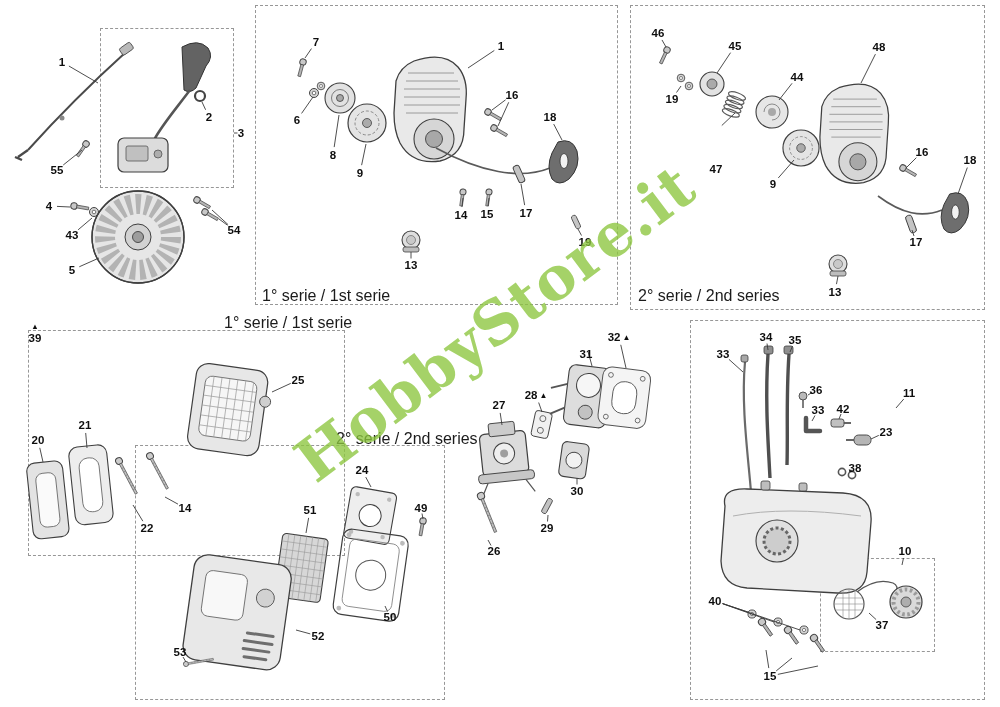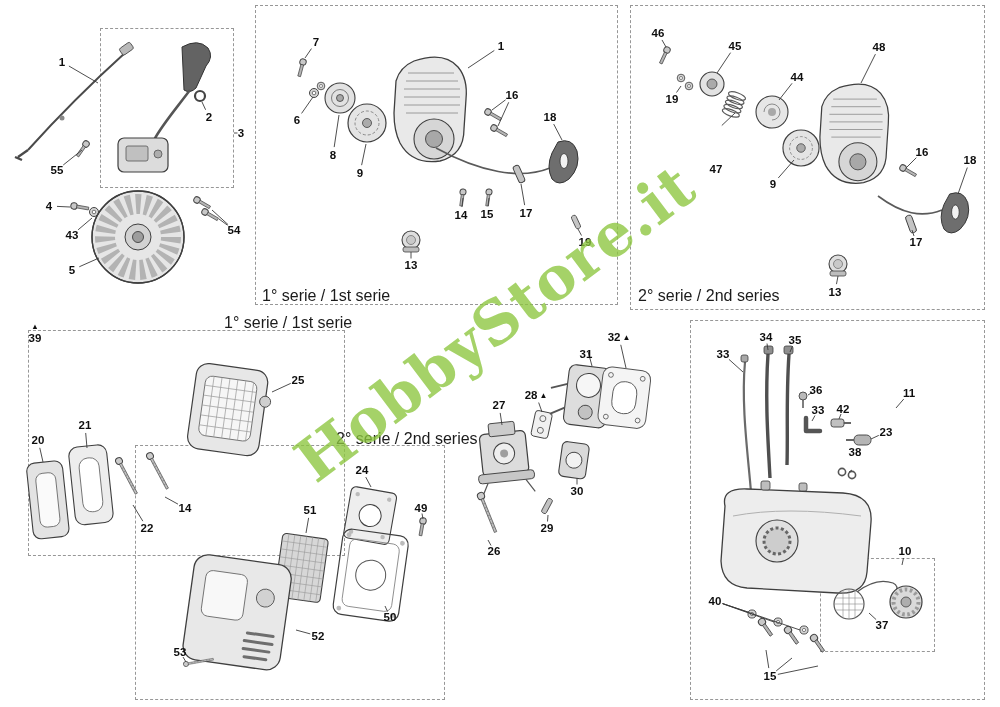--- a/index.html
+++ b/index.html
@@ -426,19 +426,19 @@
     <div class="part-label" style="left: 577px; top: 491px;">30</div>
     <div class="part-label" style="left: 547px; top: 528px;">29</div>
     <div class="part-label" style="left: 494px; top: 551px;">26</div>
     <div class="part-label" style="left: 723px; top: 354px;">33</div>
     <div class="part-label" style="left: 766px; top: 337px;">34</div>
     <div class="part-label" style="left: 795px; top: 340px;">35</div>
     <div class="part-label" style="left: 816px; top: 390px;">36</div>
     <div class="part-label" style="left: 818px; top: 410px;">33</div>
     <div class="part-label" style="left: 843px; top: 409px;">42</div>
     <div class="part-label" style="left: 886px; top: 432px;">23</div>
-    <div class="part-label" style="left: 855px; top: 452px;">38</div>
+    <div class="part-label" style="left: 855px; top: 468px;">38</div>
     <div class="part-label" style="left: 909px; top: 393px;">11</div>
     <div class="part-label" style="left: 905px; top: 551px;">10</div>
     <div class="part-label" style="left: 882px; top: 625px;">37</div>
     <div class="part-label" style="left: 715px; top: 601px;">40</div>
     <div class="part-label" style="left: 770px; top: 676px;">15</div>
   </div>
 
 </body></html>

